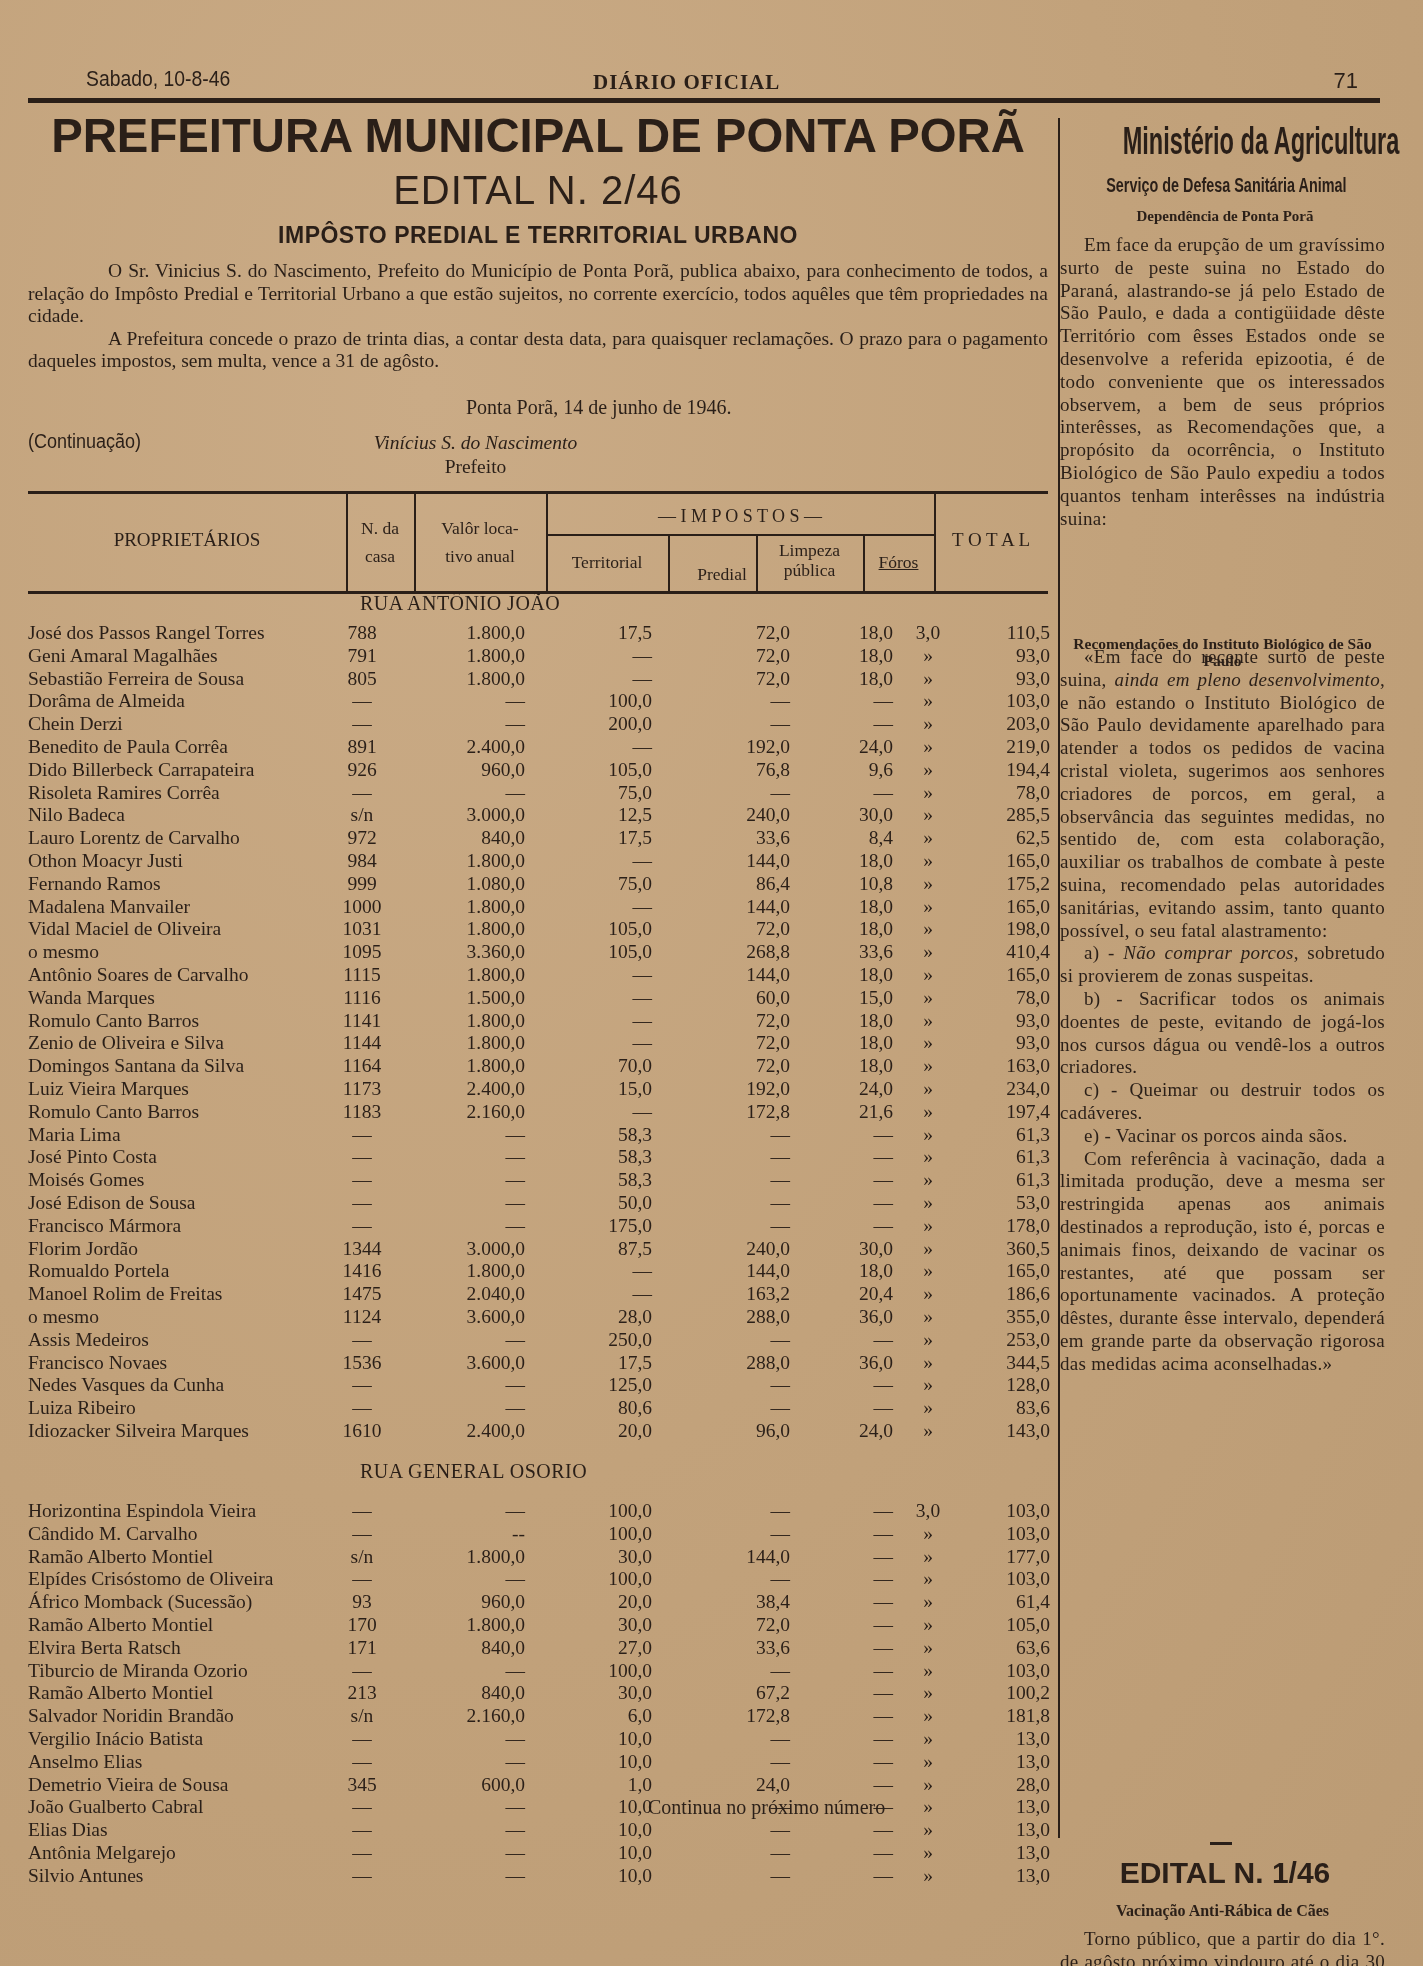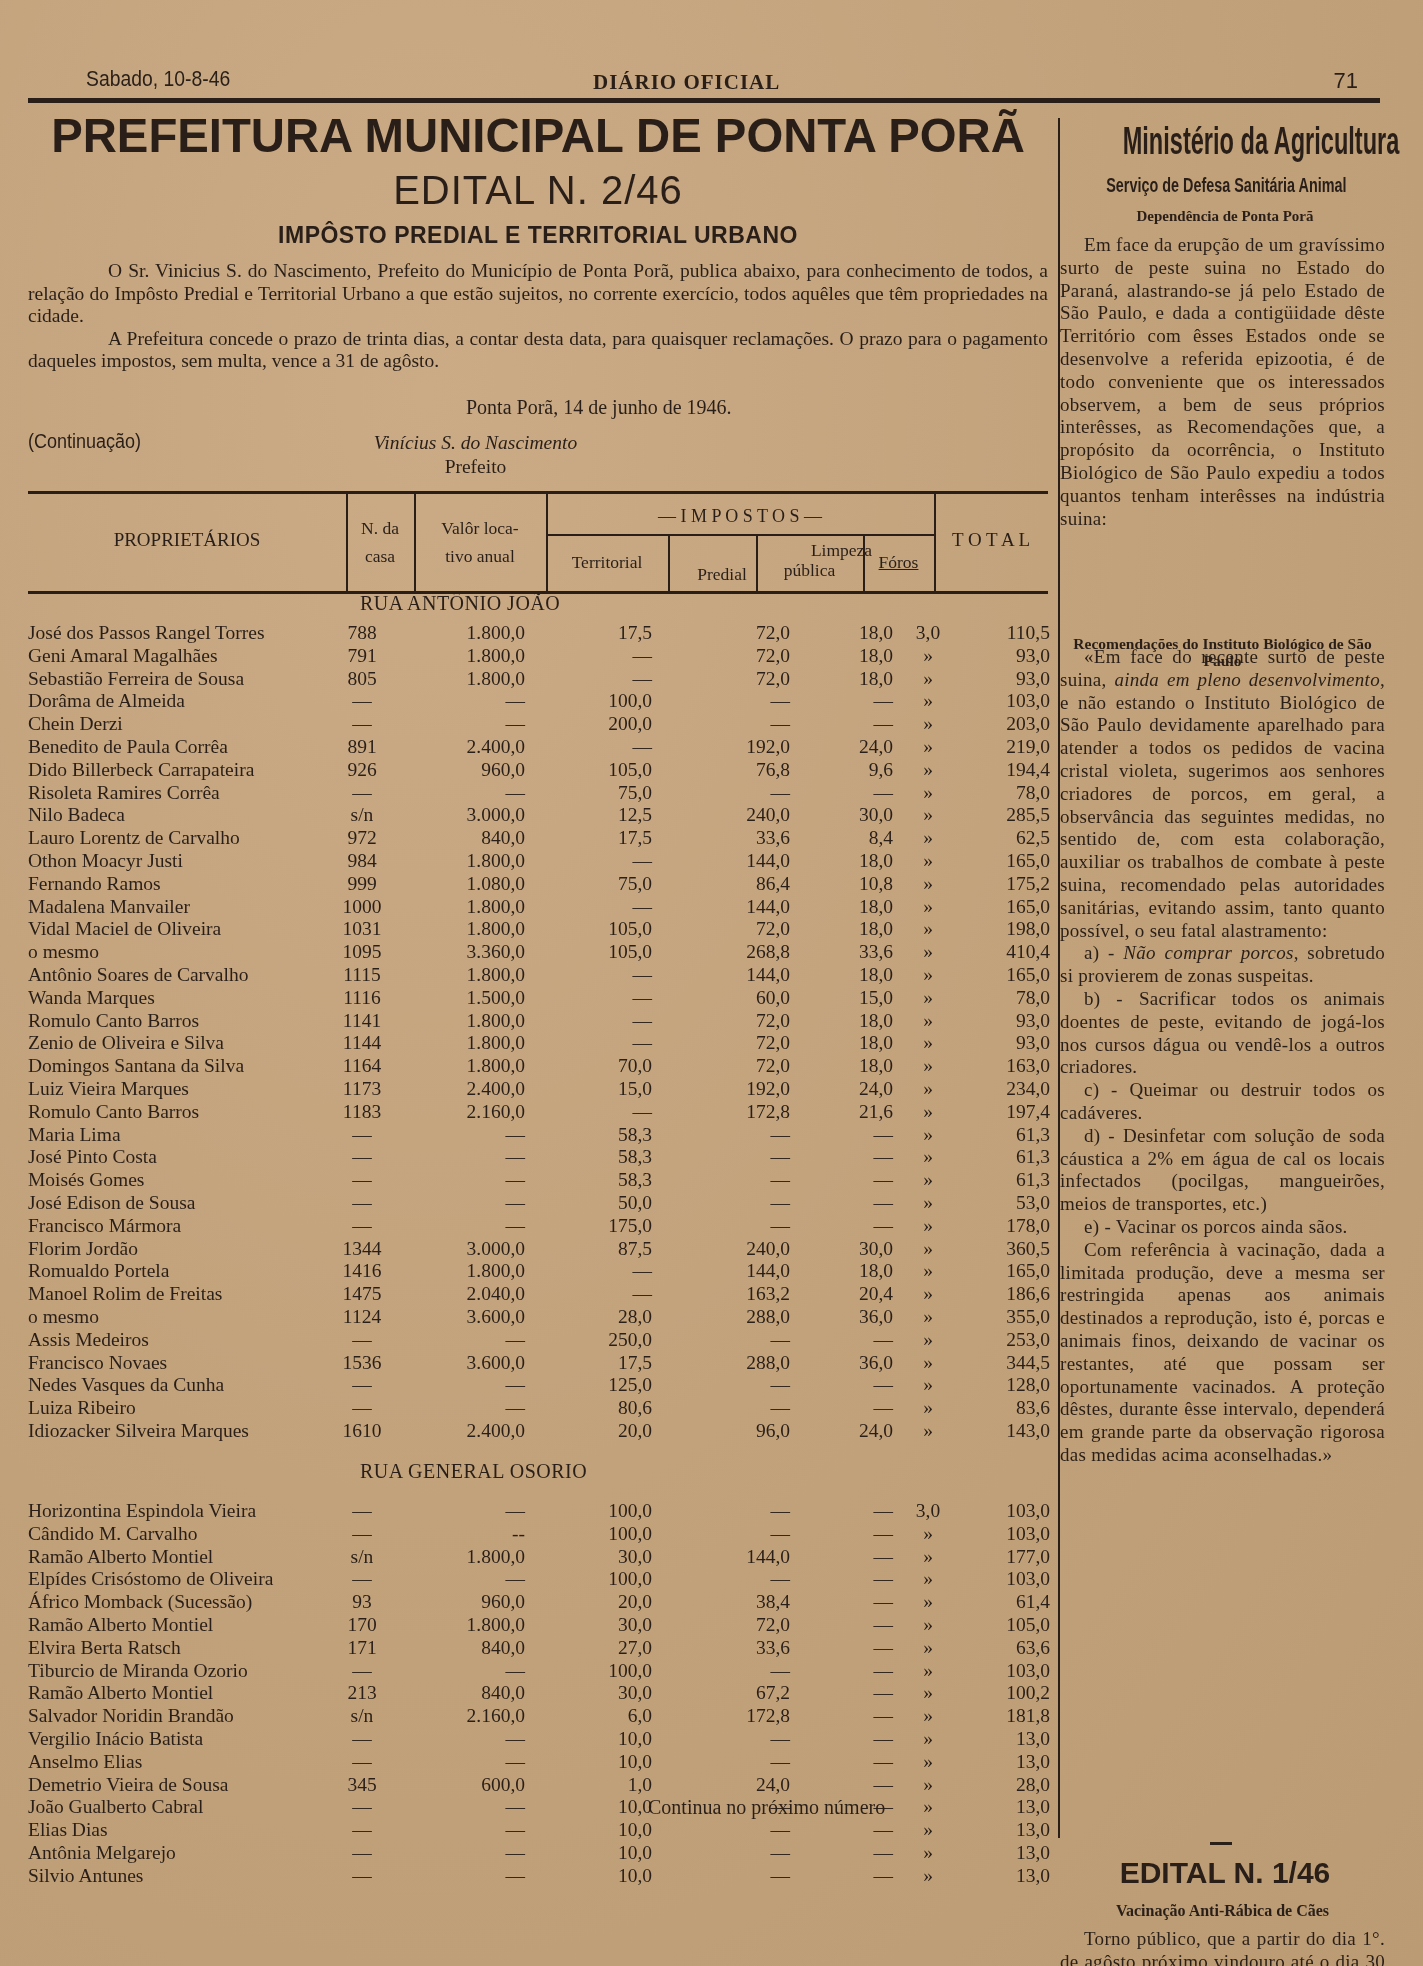--- a/index.html
+++ b/index.html
@@ -101,21 +101,21 @@
     <div class="vline" style="left:835px; top:40px; height:57px;"></div>
 
     <div class="th" style="left:0; top:36px; width:318px; font-size:19px;">PROPRIETÁRIOS</div>
     <div class="th" style="left:318px; top:24px; width:68px;">N. da</div>
     <div class="th" style="left:318px; top:52px; width:68px;">casa</div>
     <div class="th" style="left:386px; top:24px; width:132px;">Valôr loca-</div>
     <div class="th" style="left:386px; top:52px; width:132px;">tivo anual</div>
     <div class="th" style="left:518px; top:12px; width:388px; font-size:18px;">— I M P O S T O S —</div>
     <div class="th" style="left:518px; top:58px; width:122px;">Territorial</div>
     <div class="th" style="left:640px; top:70px; width:108px;">Predial</div>
-    <div class="th" style="left:728px; top:46px; width:107px;margin-left:32px;">Limpeza</div>
+    <div class="th" style="left:728px; top:46px; width:107px;">Limpeza</div>
     <div class="th" style="left:728px; top:66px; width:107px;">pública</div>
     <div class="th" style="left:835px; top:58px; width:71px;text-decoration:underline;">Fóros</div>
     <div class="th" style="left:906px; top:36px; width:114px; font-size:19px;">T O T A L</div>
   </div>
 
   <div class="street" style="left:332px; top:484px;">RUA ANTÔNIO JOÃO</div>
   <div class="rows" id="rows-0" style="top:514px;">
       <div class="row">
         <span class="c-name">José dos Passos Rangel Torres</span>
         <span class="c-casa">788</span>
@@ -666,21 +666,20 @@
     <p>Em face da erupção de um gravíssimo surto de peste suina no Estado do Paraná, alastrando-se já pelo Estado de São Paulo, e dada a contigüidade dêste Território com êsses Estados onde se desenvolve a referida epizootia, é de todo conveniente que os interessados observem, a bem de seus próprios interêsses, as Recomendações que, a propósito da ocorrência, o Instituto Biológico de São Paulo expediu a todos quantos tenham interêsses na indústria suina:</p>
   </div>
 
   <div class="rhead" style="top:523px;">Recomendações do Instituto Biológico de São Paulo</div>
 
   <div class="rtext" style="top:534px;">
     <p><span>«Em face do recente surto de peste suina, </span><i>ainda em pleno desenvolvimento</i><span>, e não estando o Instituto Biológico de São Paulo devidamente aparelhado para atender a todos os pedidos de vacina cristal violeta, sugerimos aos senhores criadores de porcos, em geral, a observância das seguintes medidas, no sentido de, com esta colaboração, auxiliar os trabalhos de combate à peste suina, recomendado pelas autoridades sanitárias, evitando assim, tanto quanto possível, o seu fatal alastramento:</span></p>
     <p><span>a) - </span><i>Não comprar porcos</i><span>, sobretudo si provierem de zonas suspeitas.</span></p>
     <p>b) - Sacrificar todos os animais doentes de peste, evitando de jogá-los nos cursos dágua ou vendê-los a outros criadores.</p>
     <p>c) - Queimar ou destruir todos os cadáveres.</p>
-    <p>d) - Desinfetar com solução de soda cáustica a 2% em água de cal os locais infectados (pocilgas, mangueirões, meios de transportes, etc.)</p>
     <p>e) - Vacinar os porcos ainda sãos.</p>
     <p>Com referência à vacinação, dada a limitada produção, deve a mesma ser restringida apenas aos animais destinados a reprodução, isto é, porcas e animais finos, deixando de vacinar os restantes, até que possam ser oportunamente vacinados. A proteção dêstes, durante êsse intervalo, dependerá em grande parte da observação rigorosa das medidas acima aconselhadas.»</p>
   </div>
 
   <div class="dash-small" style="top:1730px;"></div>
   <div class="edital1" style="top:1744px;">EDITAL N. 1/46</div>
   <div class="rhead" style="top:1790px; font-size:16px;">Vacinação Anti-Rábica de Cães</div>
   <div class="rtext" style="top:1816px;">
     <p>Torno público, que a partir do dia 1°. de agôsto próximo vindouro até o dia 30 do mes-</p>
   </div>

